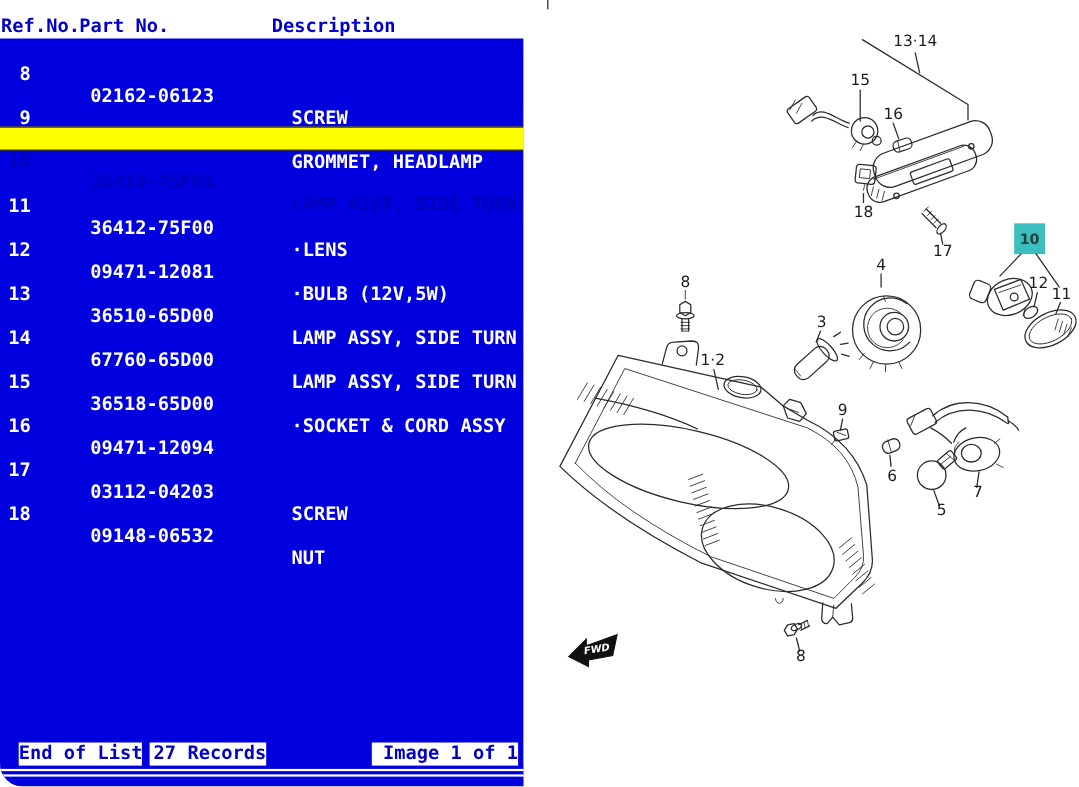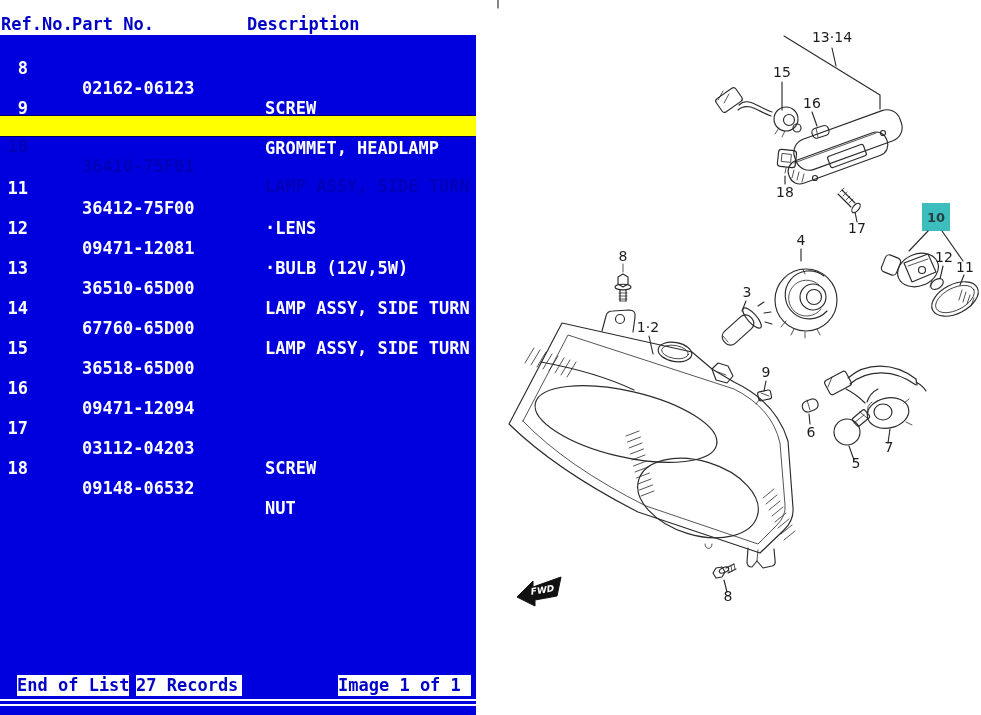--- a/index.html
+++ b/index.html
@@ -1,30 +1,30 @@
 <!DOCTYPE html>
 <html><head>
 <meta charset="utf-8">
 <style>
   html,body{margin:0;padding:0;background:#fff;}
   #screen{position:relative;width:981px;height:715px;background:#fff;overflow:hidden;
-          font-family:"DejaVu Sans Mono","Liberation Mono",monospace;}
+          font-family:"DejaVu Sans Mono","Liberation Mono",monospace;border-radius:21px;}
   
   #left-panel{position:absolute;left:0;top:0;width:476px;height:715px;background:#fff;}
   #blue-area{position:absolute;left:0;top:35px;width:476px;height:680px;background:#0000DF;}
   .hdr{position:absolute;top:14px;color:#0000C8;font-weight:bold;font-size:17px;white-space:pre;}
   #hdr-ref{left:1px;} #hdr-part{left:72px;} #hdr-desc{left:247px;}
   .row{position:absolute;left:0;width:476px;height:20px;line-height:20px;color:#FFFFFF;
        font-weight:bold;font-size:17px;white-space:pre;}
   .row .ref{position:absolute;left:0;width:28px;text-align:right;}
   .row .part{position:absolute;left:82px;}
   .row .desc{position:absolute;left:265px;}
   .row.highlight{background:#FFFF00;color:#0000B8;border-top:1px solid #000060;border-bottom:1px solid #000060;}
   .status-box{position:absolute;top:675px;height:21px;line-height:21px;background:#FFFFFF;
-              color:#0000C8;font-weight:bold;font-size:17px;text-align:left;white-space:pre;}
+              color:#0000C8;font-weight:bold;font-size:17px;text-align:right;white-space:pre;}
   #box-end{left:17px;width:112px;}
   #box-records{left:136px;width:106px;}
   #box-image{left:338px;width:133px;}
   #bottom-band{position:absolute;left:0;top:697px;width:476px;height:18px;background:#0000DF;}
   .band-line{position:absolute;left:0;width:476px;height:2px;background:#FFFFFF;}
   #band-line1{top:2px;} #band-line2{top:7px;}
   
   #right-panel{position:absolute;left:476px;top:0;width:505px;height:715px;background:#fff;}
   svg{display:block;}
   .ln{stroke:#2b2b2b;stroke-width:1.15;fill:none;stroke-linecap:round;stroke-linejoin:round;}
@@ -76,20 +76,21 @@
       <span class="desc">LAMP ASSY, SIDE TURN</span>
     </div>
     <div class="row" style="top:278px">
       <span class="ref">14</span>
       <span class="part">67760-65D00</span>
       <span class="desc">LAMP ASSY, SIDE TURN</span>
     </div>
     <div class="row" style="top:318px">
       <span class="ref">15</span>
       <span class="part">36518-65D00</span>
+      <span class="desc">·SOCKET &amp; CORD ASSY</span>
     </div>
     <div class="row" style="top:358px">
       <span class="ref">16</span>
       <span class="part">09471-12094</span>
     </div>
     <div class="row" style="top:398px">
       <span class="ref">17</span>
       <span class="part">03112-04203</span>
       <span class="desc">SCREW</span>
     </div>

